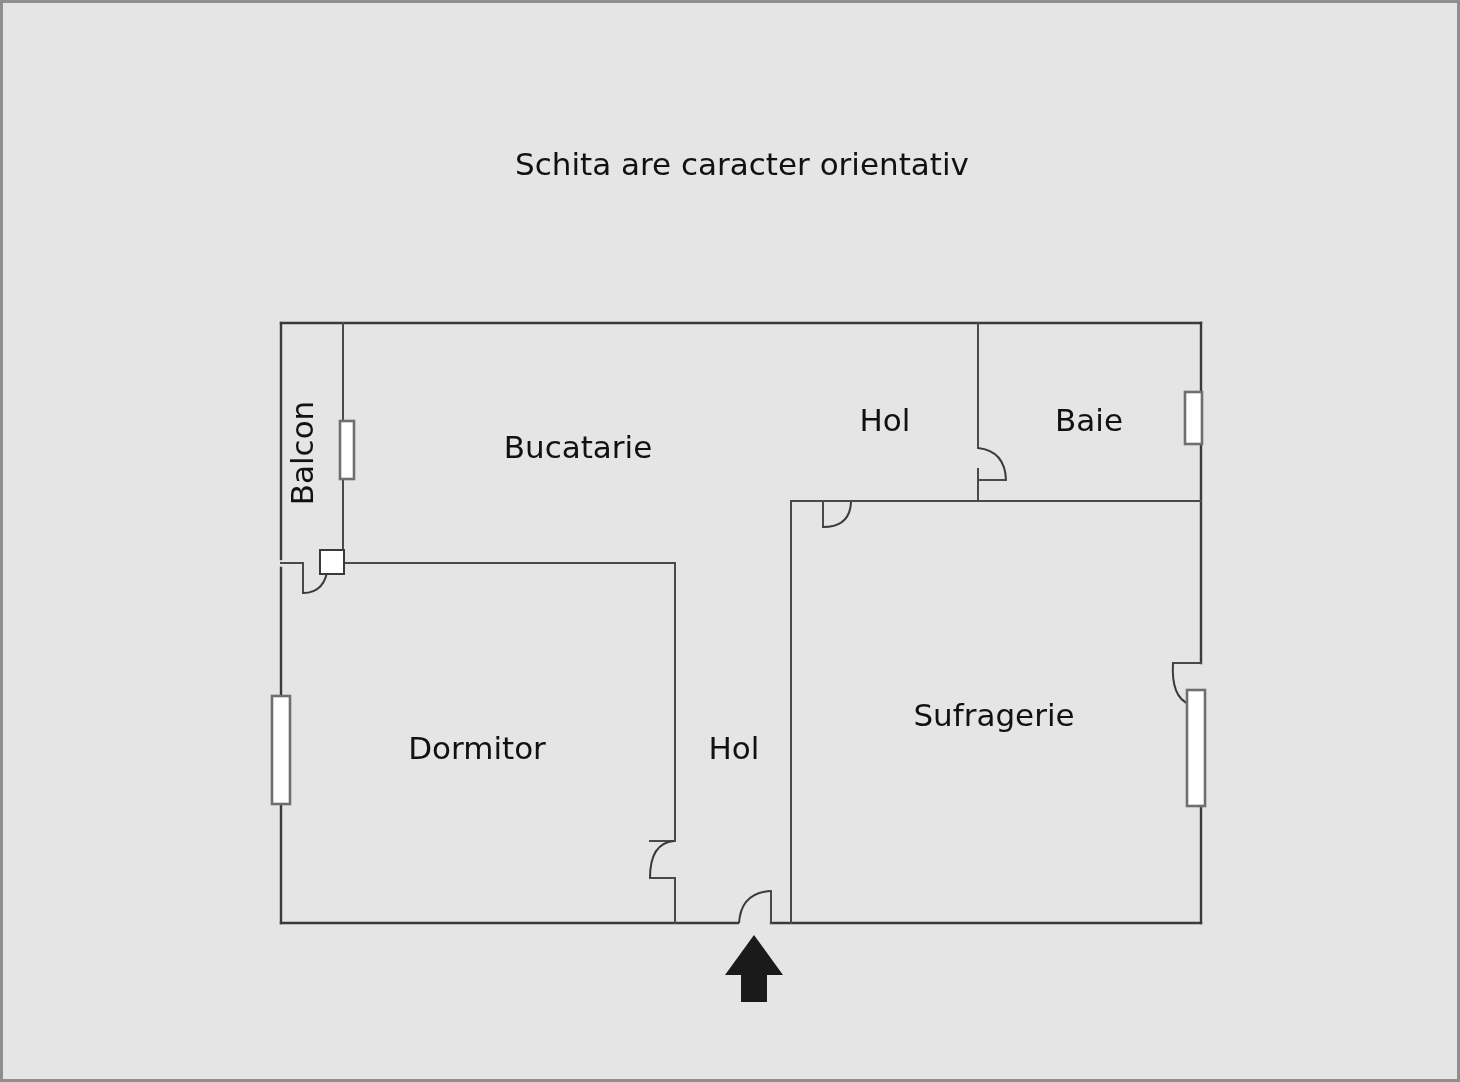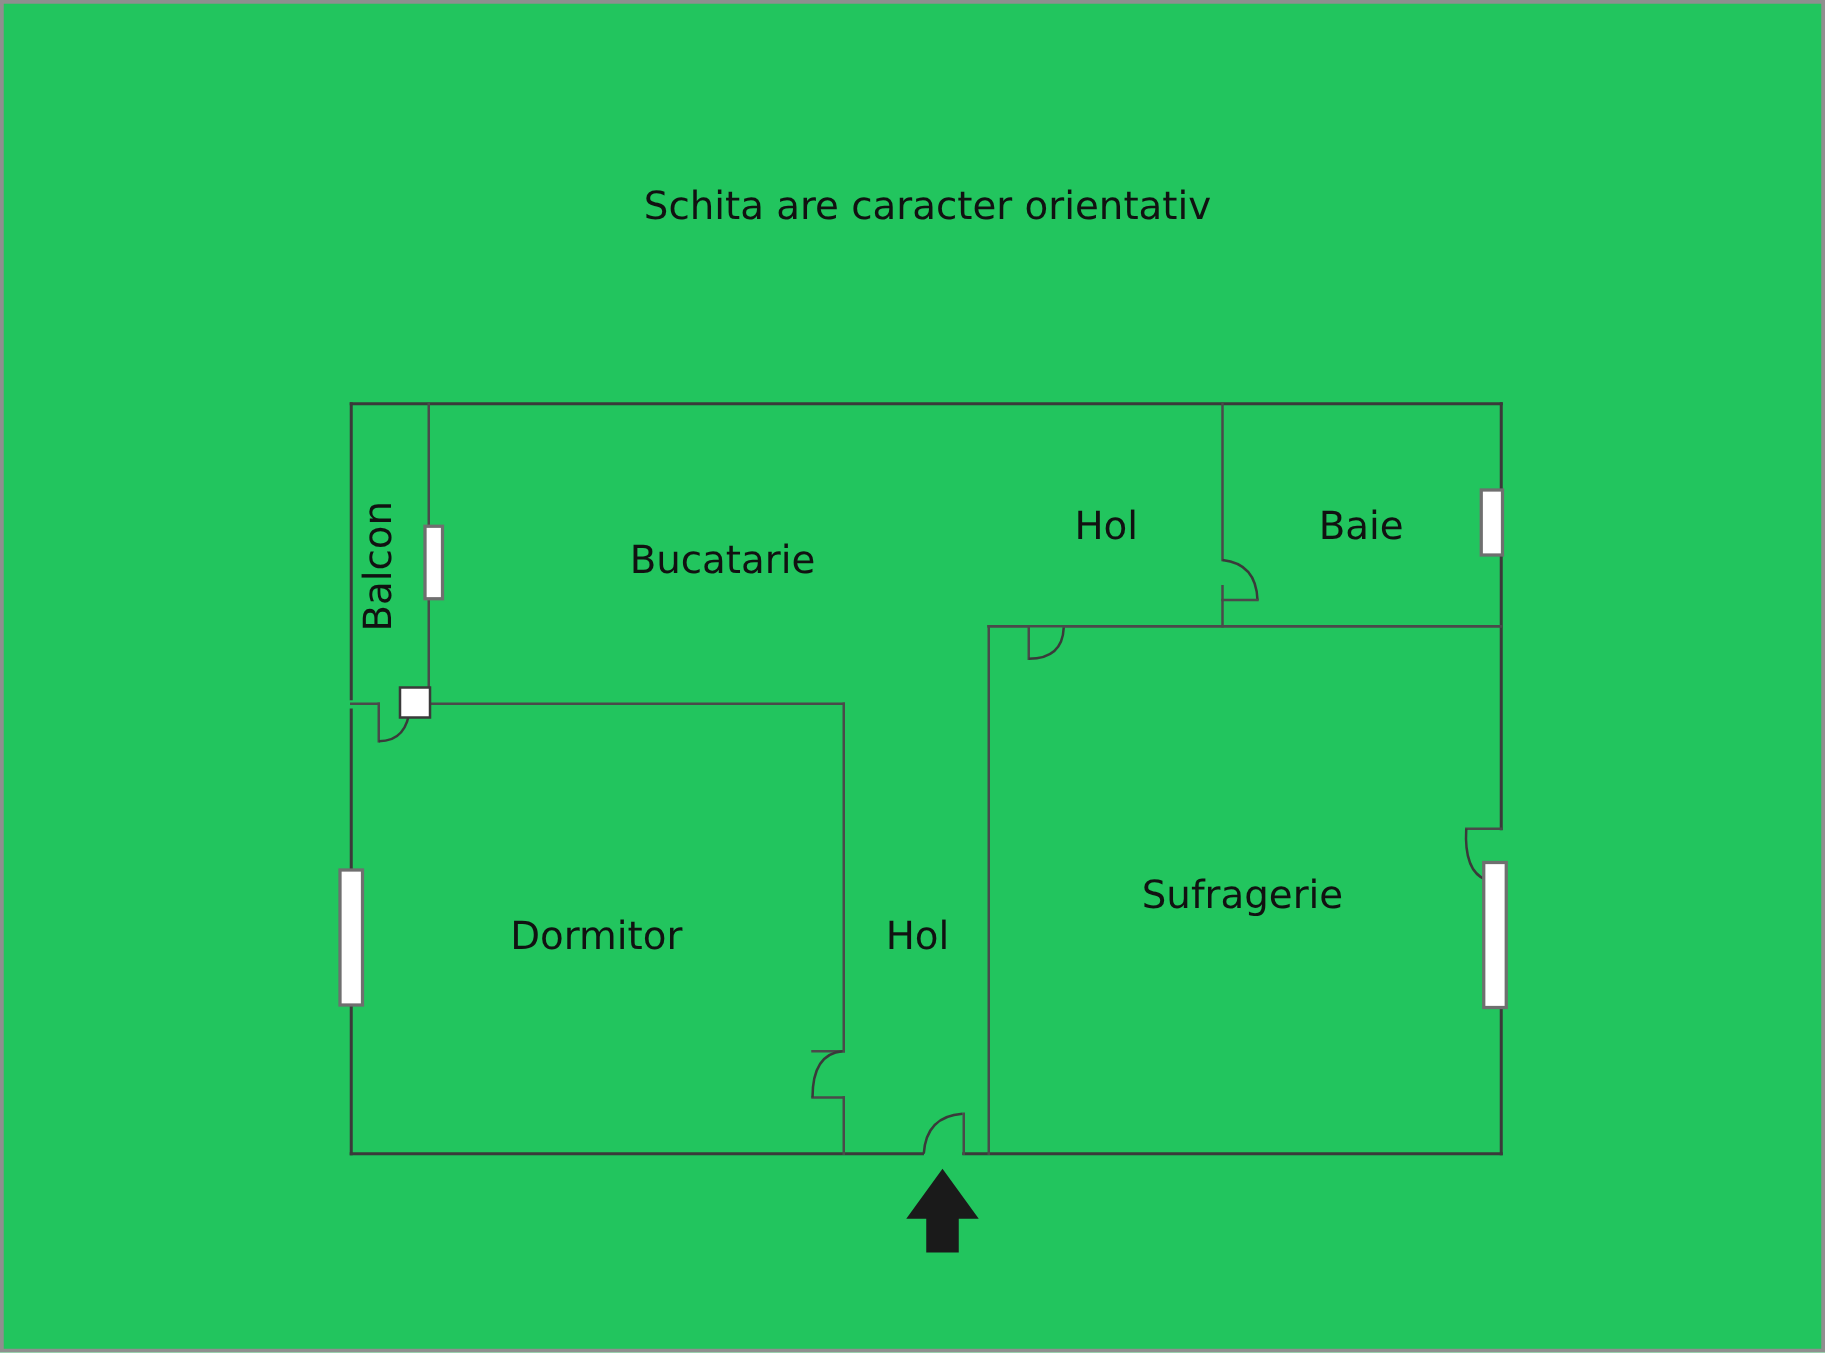--- a/index.html
+++ b/index.html
@@ -4,21 +4,21 @@
 <style>
   html, body {
     margin: 0;
     padding: 0;
     background: #ffffff;
   }
   #page {
     position: relative;
     width: 1460px;
     height: 1082px;
-    background: #22c55e;
+    background: #e5e5e5;
     border: 3px solid #8f8f8f;
     box-sizing: border-box;
     overflow: hidden;
     font-family: "DejaVu Sans", sans-serif;
   }
   #plan-svg {
     position: absolute;
     left: 0;
     top: 0;
     width: 1460px;

